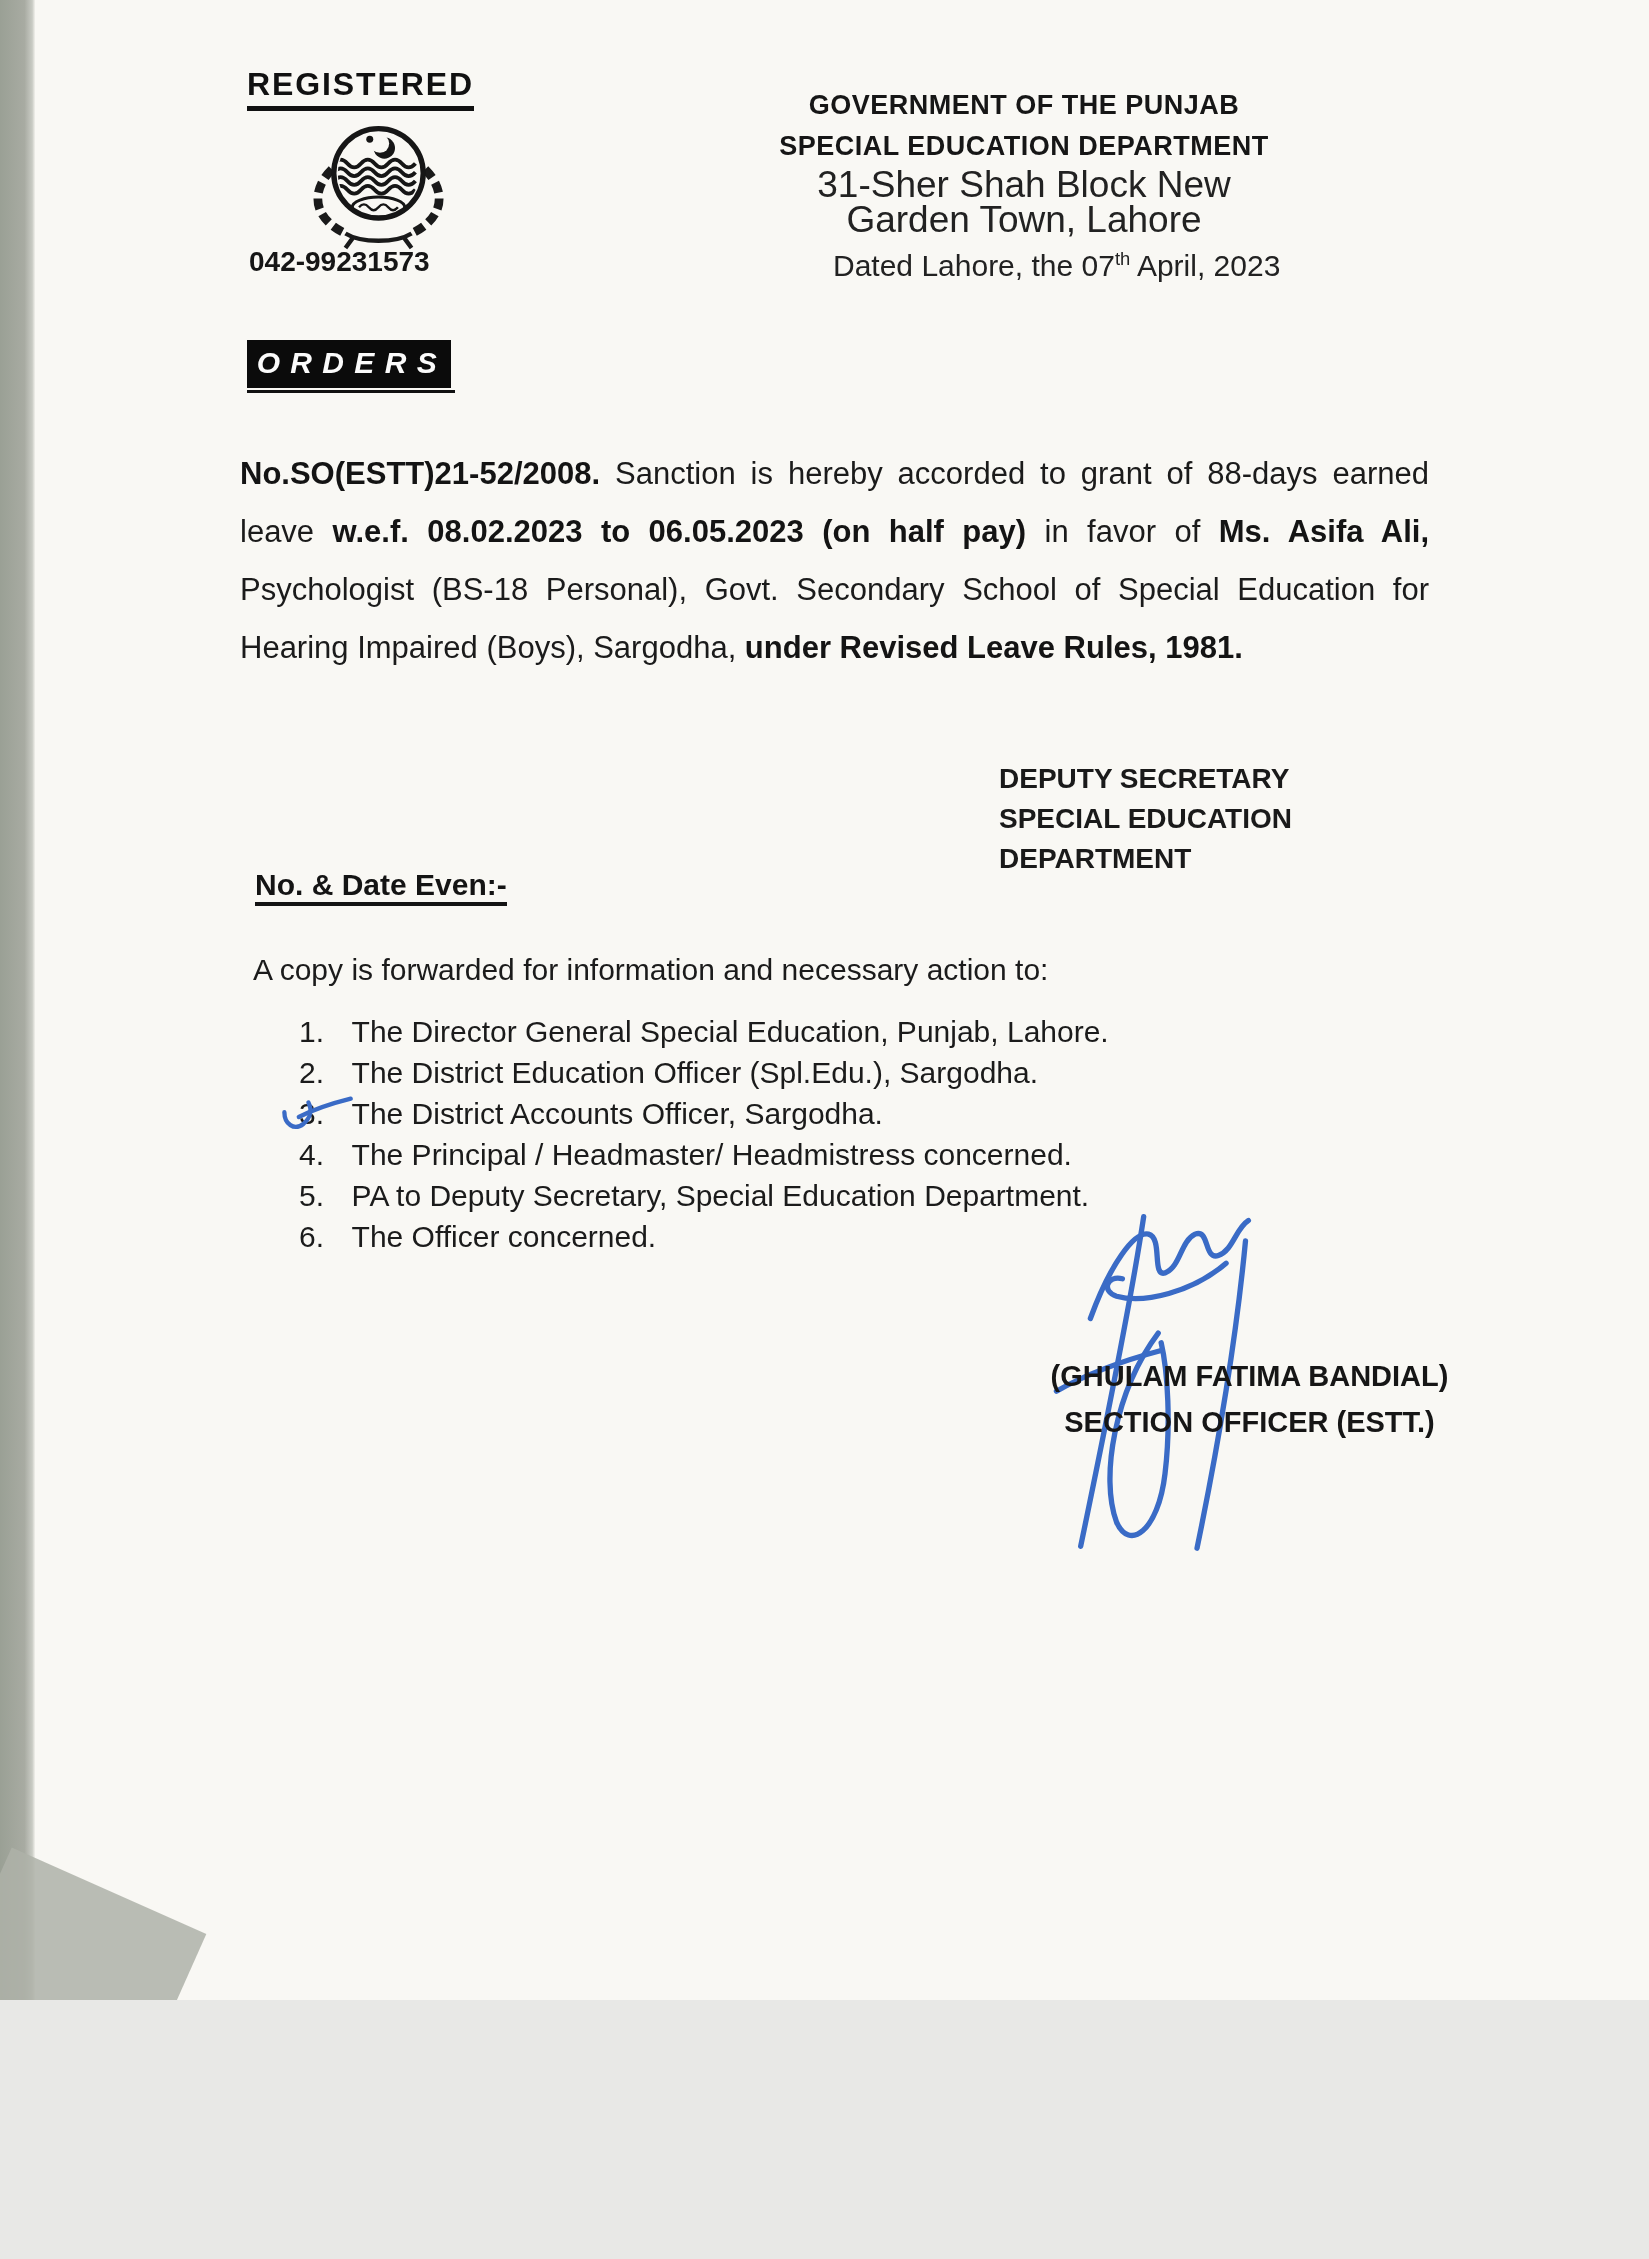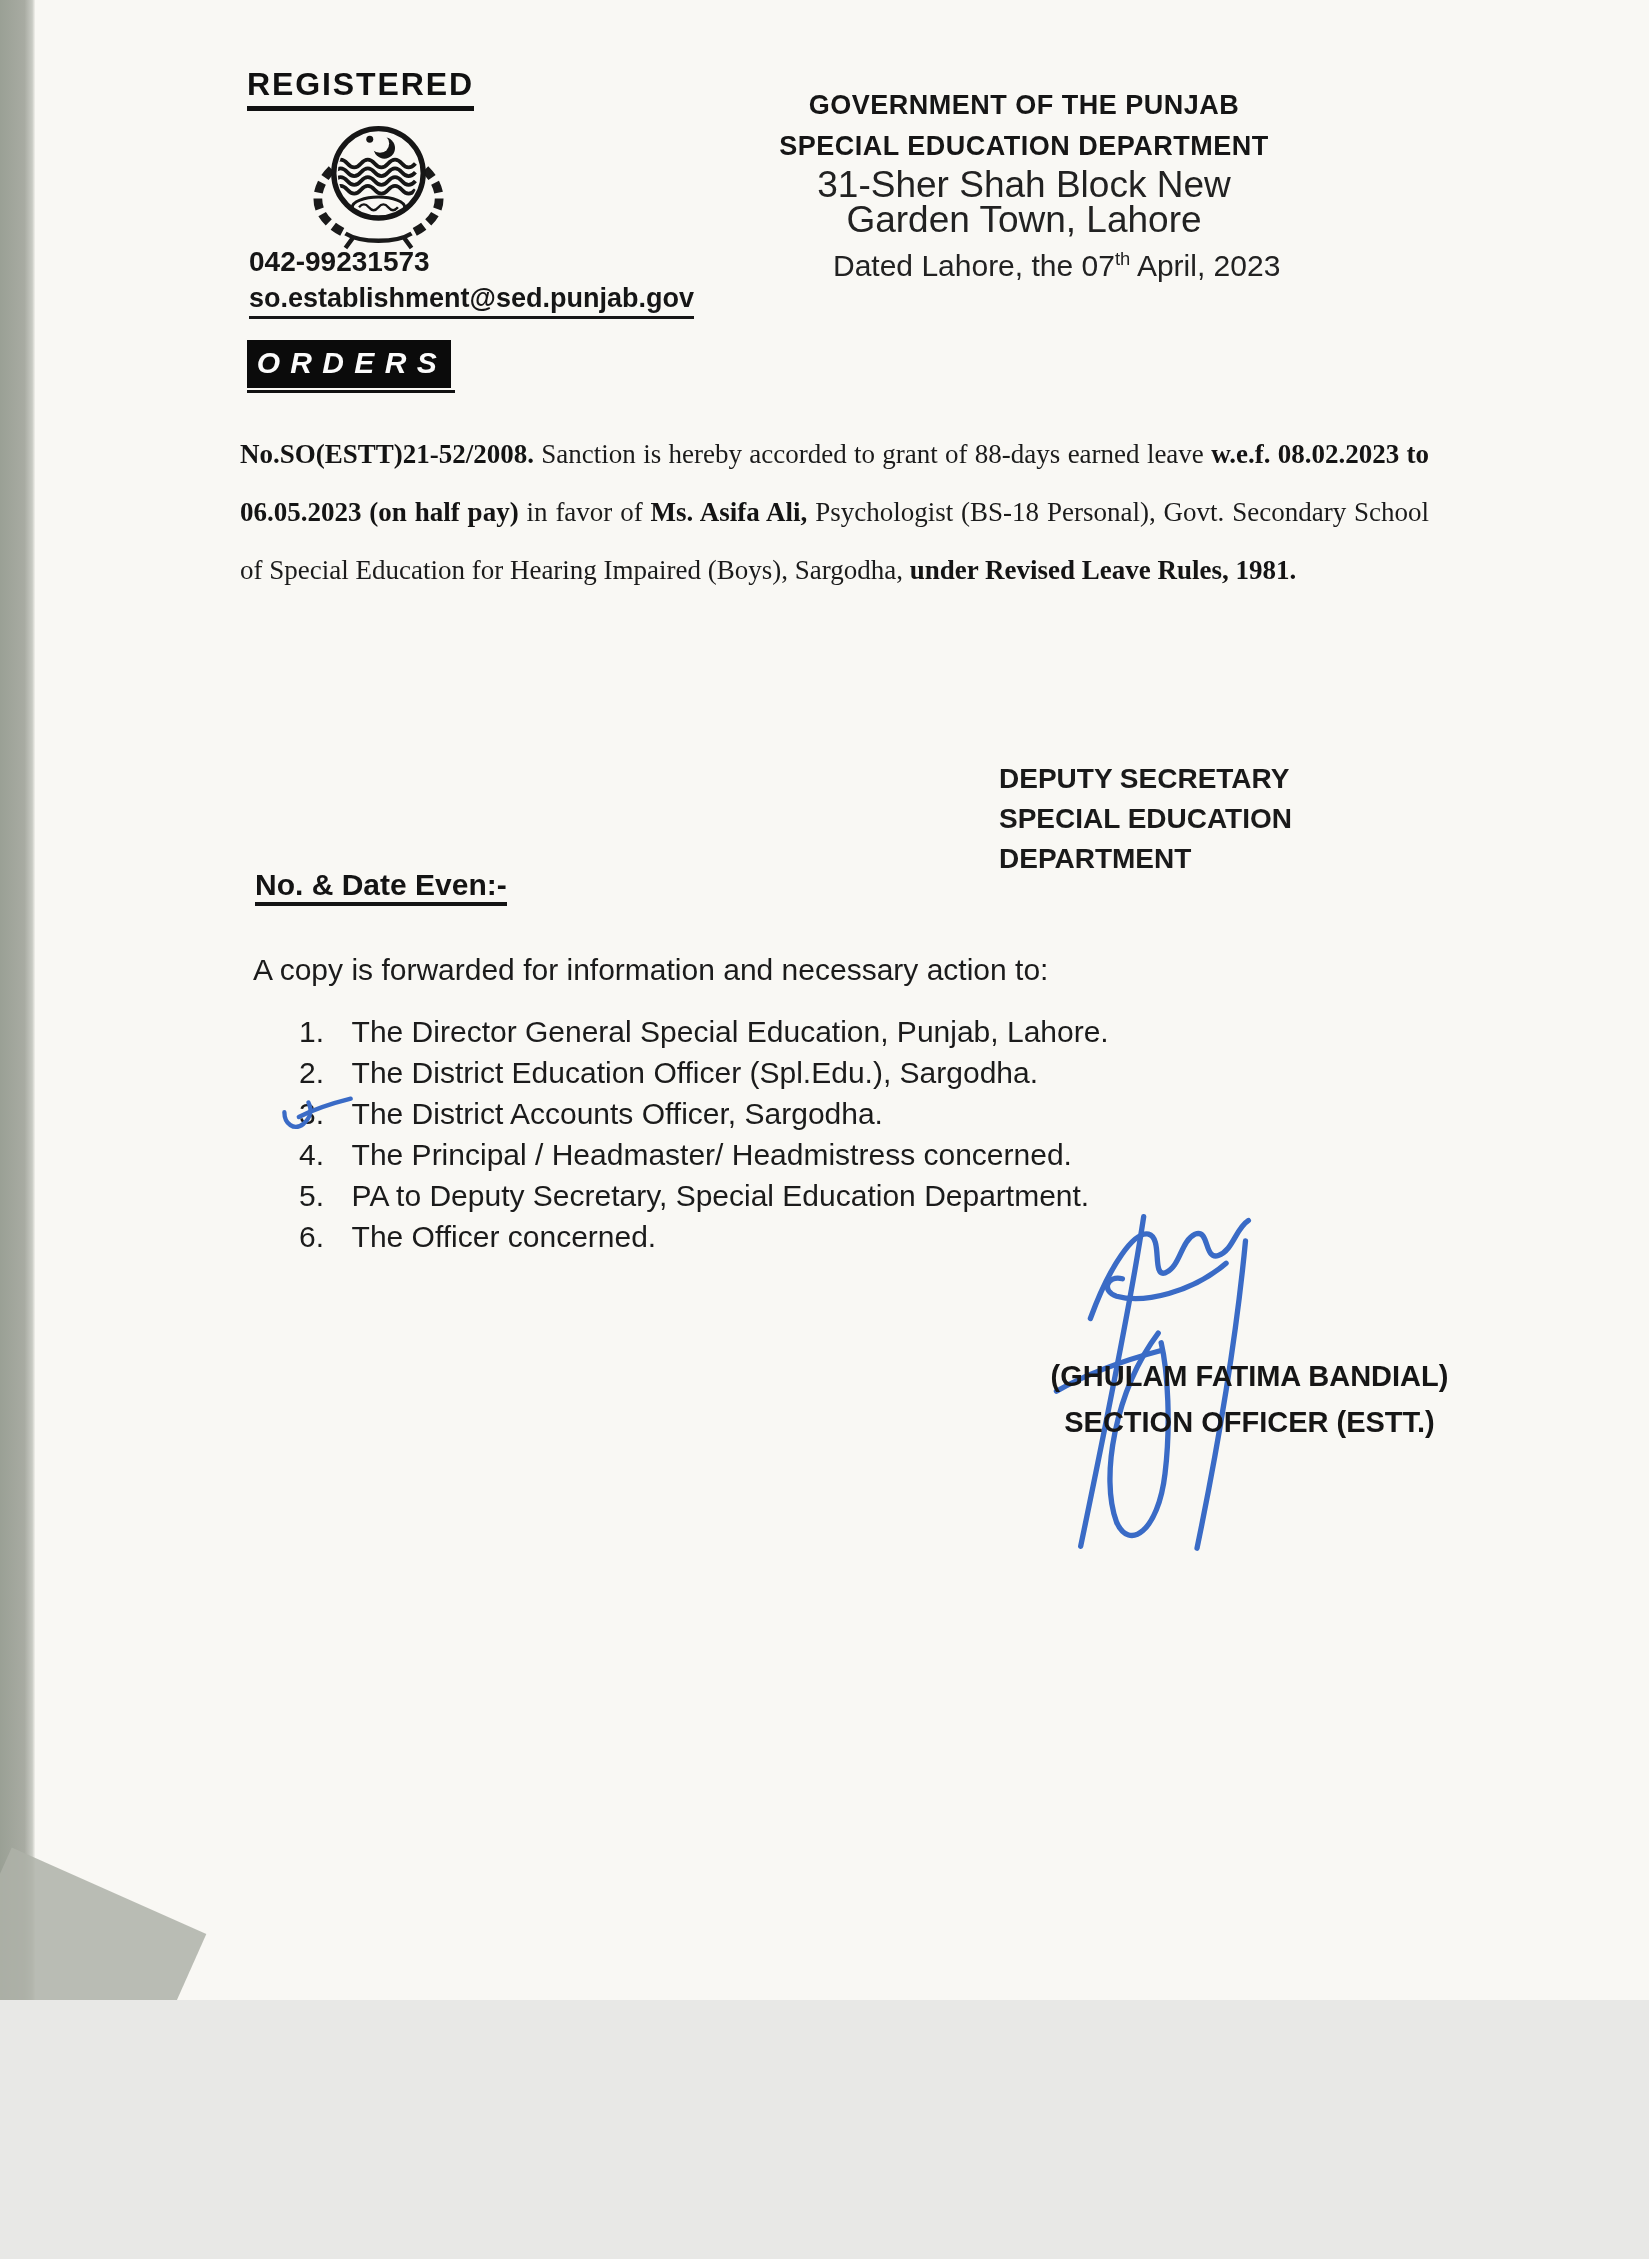--- a/index.html
+++ b/index.html
@@ -40,22 +40,22 @@
   }
   
   .orders-wrap{left:247px;top:340px;border-bottom:3.9px solid #111;padding:0 3.9px 2.9px 0;}
   .orders-box{
     background:#0b0b0b;color:#fbfbfb;display:inline-block;
     font-size:30px;font-weight:bold;font-style:italic;
     padding:5.8px 13.6px 7.8px 9.7px;letter-spacing:1px;
   }
   
   .order-para{
-    left:240px;top:425px;width:1189px;
-    font-size:27px;line-height:58px;text-align:justify;color:#1b1b1b;font-family:Liberation Serif, serif;
+    left:240px;top:445px;width:1189px;
+    font-size:31px;line-height:58px;text-align:justify;color:#1b1b1b;
   }
   .order-para b{color:#141414;}
   
   .deputy-block{
     left:999px;top:759px;width:388px;
     font-size:28px;font-weight:bold;line-height:40px;color:#1a1a1a;
   }
   
   .no-date{
     left:255px;top:868px;font-size:30px;font-weight:bold;color:#141414;
@@ -118,21 +118,20 @@
     </svg>
   </div>
 
   <div class="abs org-block">
     <div class="org-line">GOVERNMENT OF THE PUNJAB</div>
     <div class="org-line">SPECIAL EDUCATION DEPARTMENT</div>
     <div class="org-address">31-Sher Shah Block New Garden Town, Lahore</div>
   </div>
 
   <div class="abs phone">042-99231573</div>
-  <div class="abs email">so.establishment@sed.punjab.gov</div>
 
   <div class="abs date-line"><span>Dated Lahore, the 07</span><sup>th</sup><span> April, 2023</span></div>
 
   <div class="abs orders-wrap">
     <span class="orders-box">O R D E R S</span>
   </div>
 
   <p class="abs order-para" style="margin:0;"><b>No.SO(ESTT)21-52/2008.</b><span> Sanction is hereby accorded to grant of 88-days earned leave </span><b>w.e.f. 08.02.2023 to 06.05.2023 (on half pay)</b><span> in favor of </span><b>Ms. Asifa Ali,</b><span> Psychologist (BS-18 Personal), Govt. Secondary School of Special Education for Hearing Impaired (Boys), Sargodha, </span><b>under Revised Leave Rules, 1981.</b></p>
 
   <div class="abs deputy-block">

